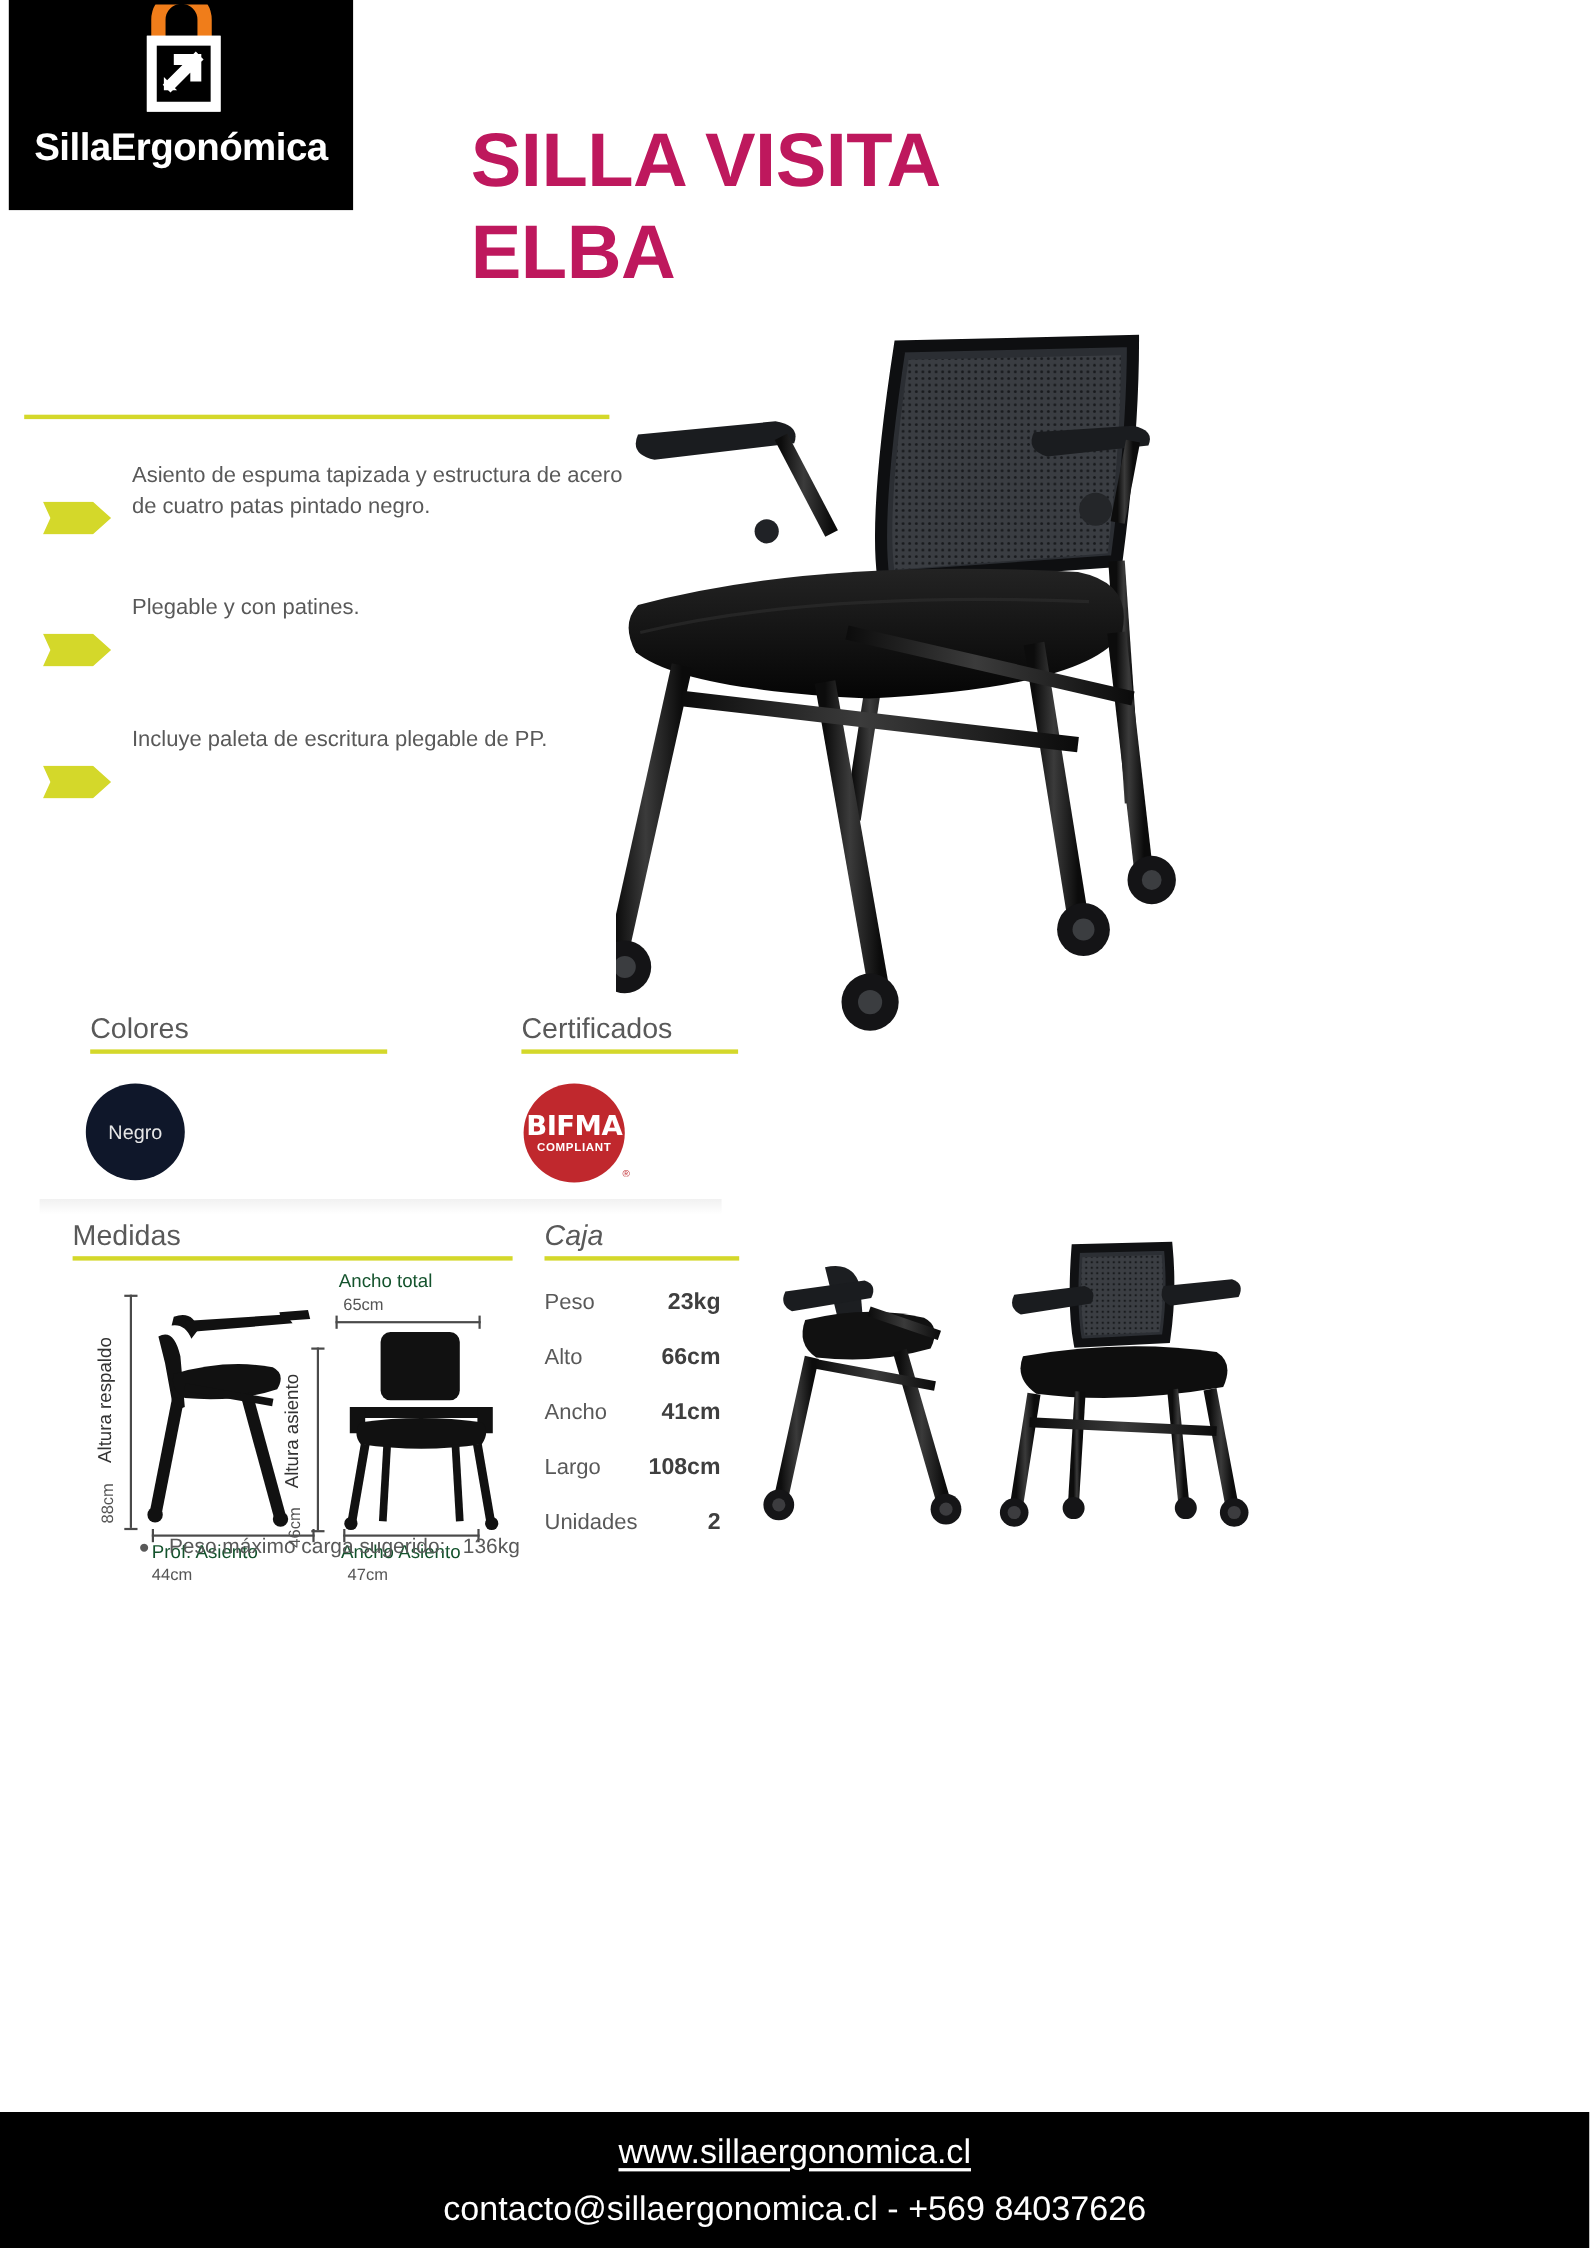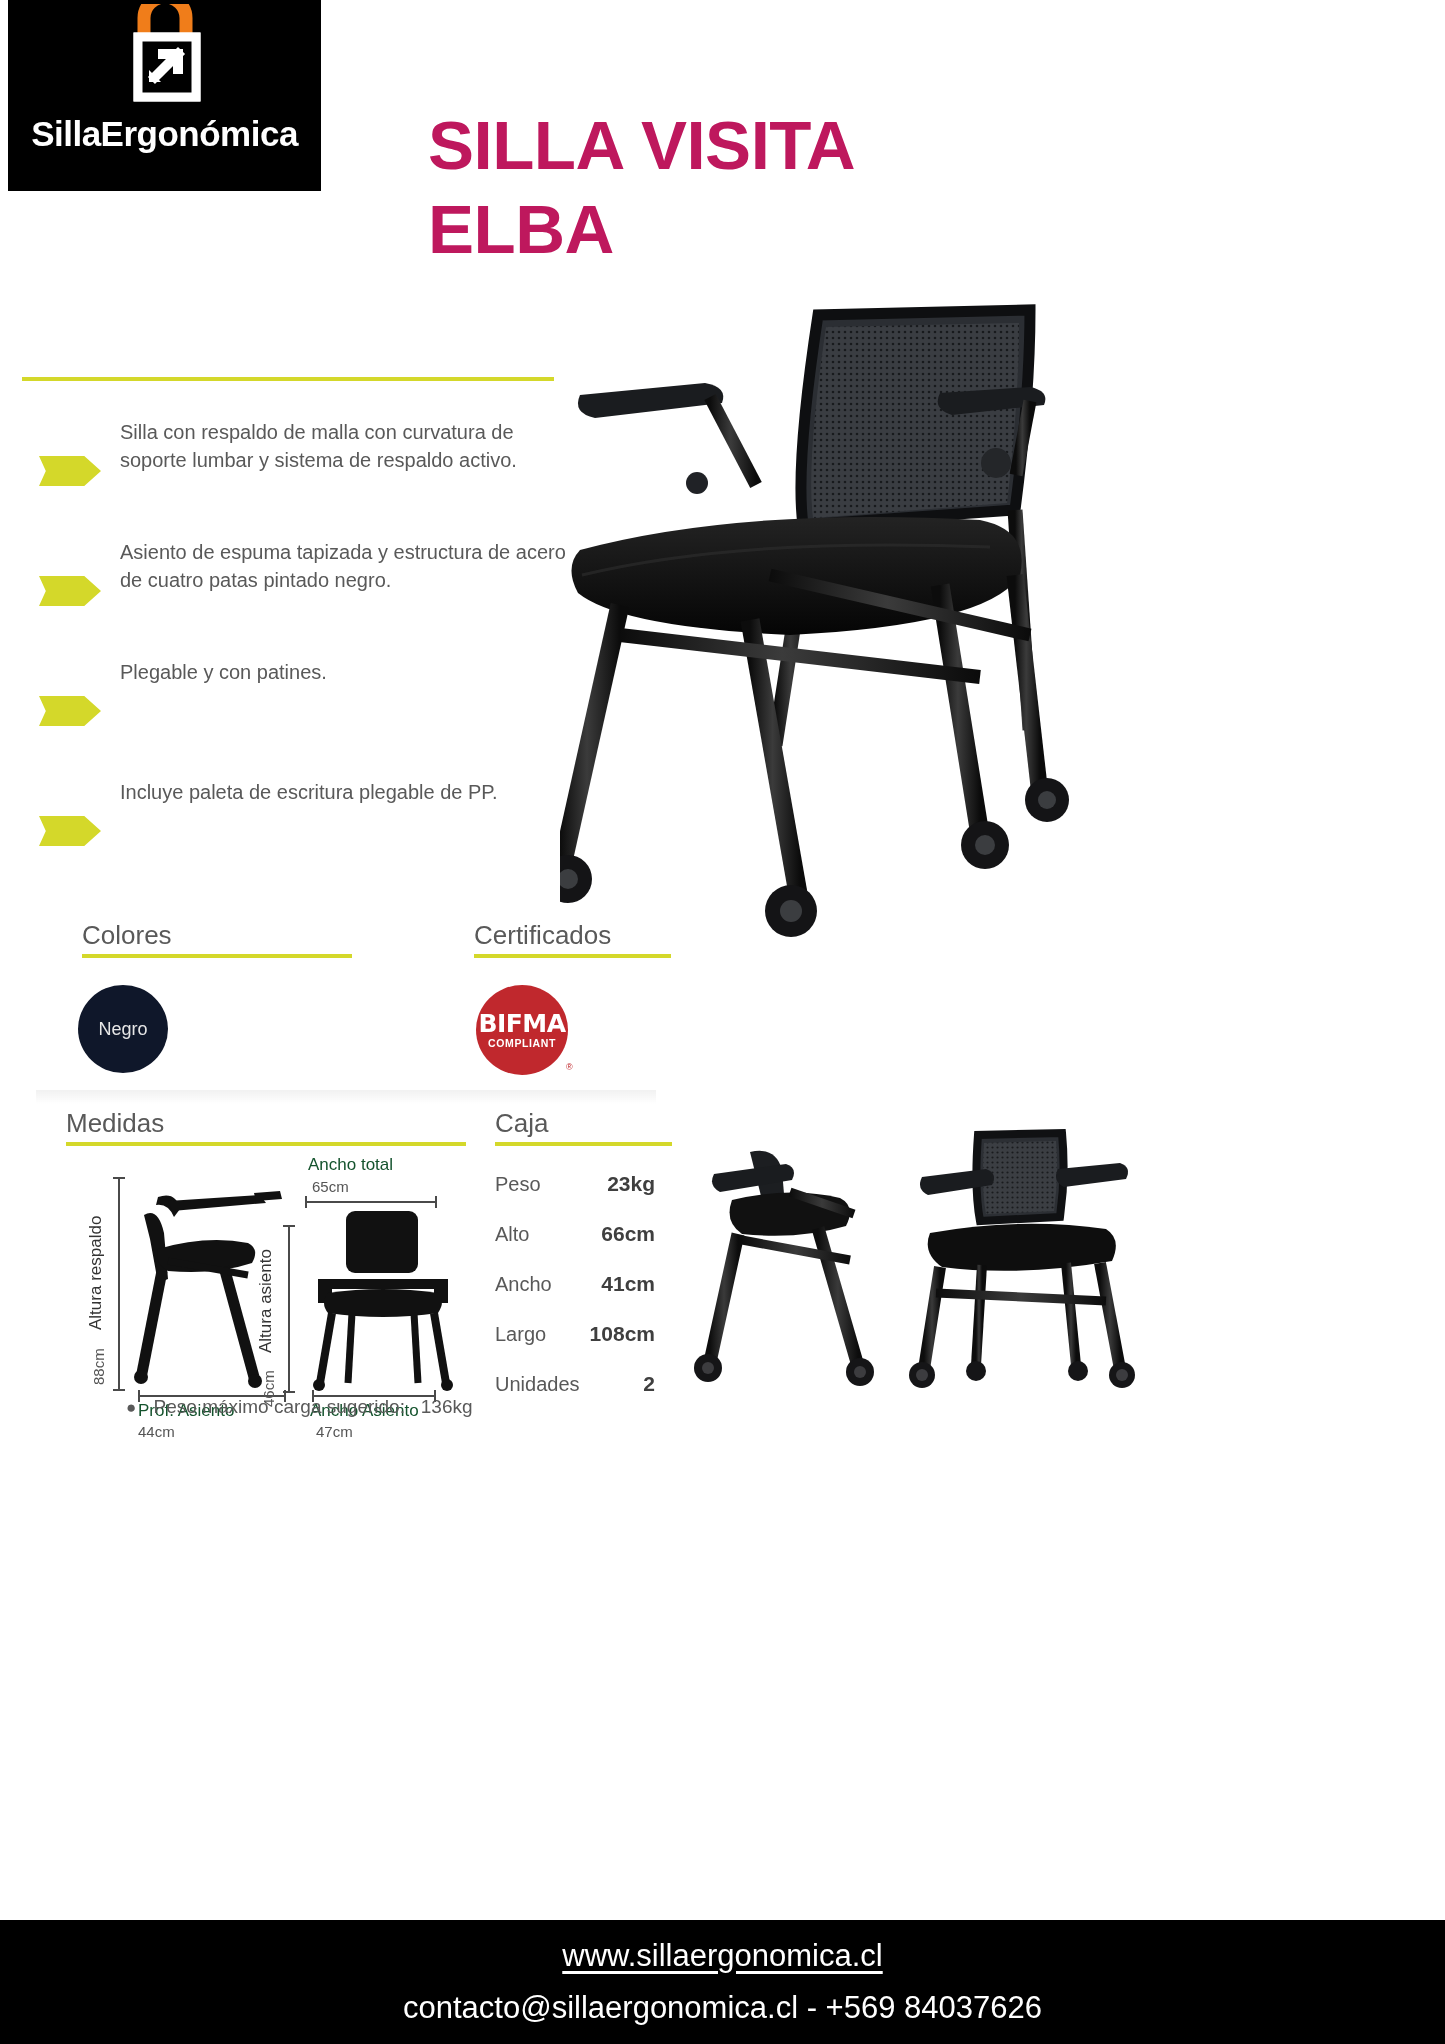--- a/index.html
+++ b/index.html
@@ -86,21 +86,21 @@
     color: #ffffff; font-size: 10.5px; font-weight: bold;
     letter-spacing: 0.6px; margin-top: 1px;
   }
   .cert-reg {
     position: absolute; left: 566px; top: 1062px;
     font-size: 9px; color: #c0282d;
   }
 
   
   .medidas { position: absolute; left: 66px; top: 1108px; width: 400px; }
-  .caja { position: absolute; left: 495px; top: 1108px; width: 177px; }
+  .caja { position: absolute; left: 495px; top: 1108px; width: 177px; font-style: italic; }
   .medidas .sec-rule, .caja .sec-rule { margin-top: 3px; }
 
   .caja-table {
     position: absolute; left: 495px; top: 1172px;
     width: 160px; font-size: 20px; color: #595959;
   }
   .caja-table .row {
     display: flex; justify-content: space-between;
     align-items: baseline; height: 50px;
   }
@@ -174,24 +174,20 @@
 <h1 class="product-title">
   <span>SILLA VISITA</span><br>
   <span>ELBA</span>
 </h1>
 
 <div class="funciones">
   <div class="sec-rule"></div>
 </div>
 
 <div class="feat-list">
-  <div class="feat-row">
-    <div class="feat-arrow"></div>
-    <div class="feat-text">Silla con respaldo de malla con curvatura de soporte lumbar y sistema de respaldo activo.</div>
-  </div>
   <div class="feat-row">
     <div class="feat-arrow"></div>
     <div class="feat-text"> Asiento de espuma tapizada y estructura de acero de cuatro patas pintado negro.</div>
   </div>
   <div class="feat-row">
     <div class="feat-arrow"></div>
     <div class="feat-text">Plegable y con patines.</div>
   </div>
   <div class="feat-row">
     <div class="feat-arrow"></div>

